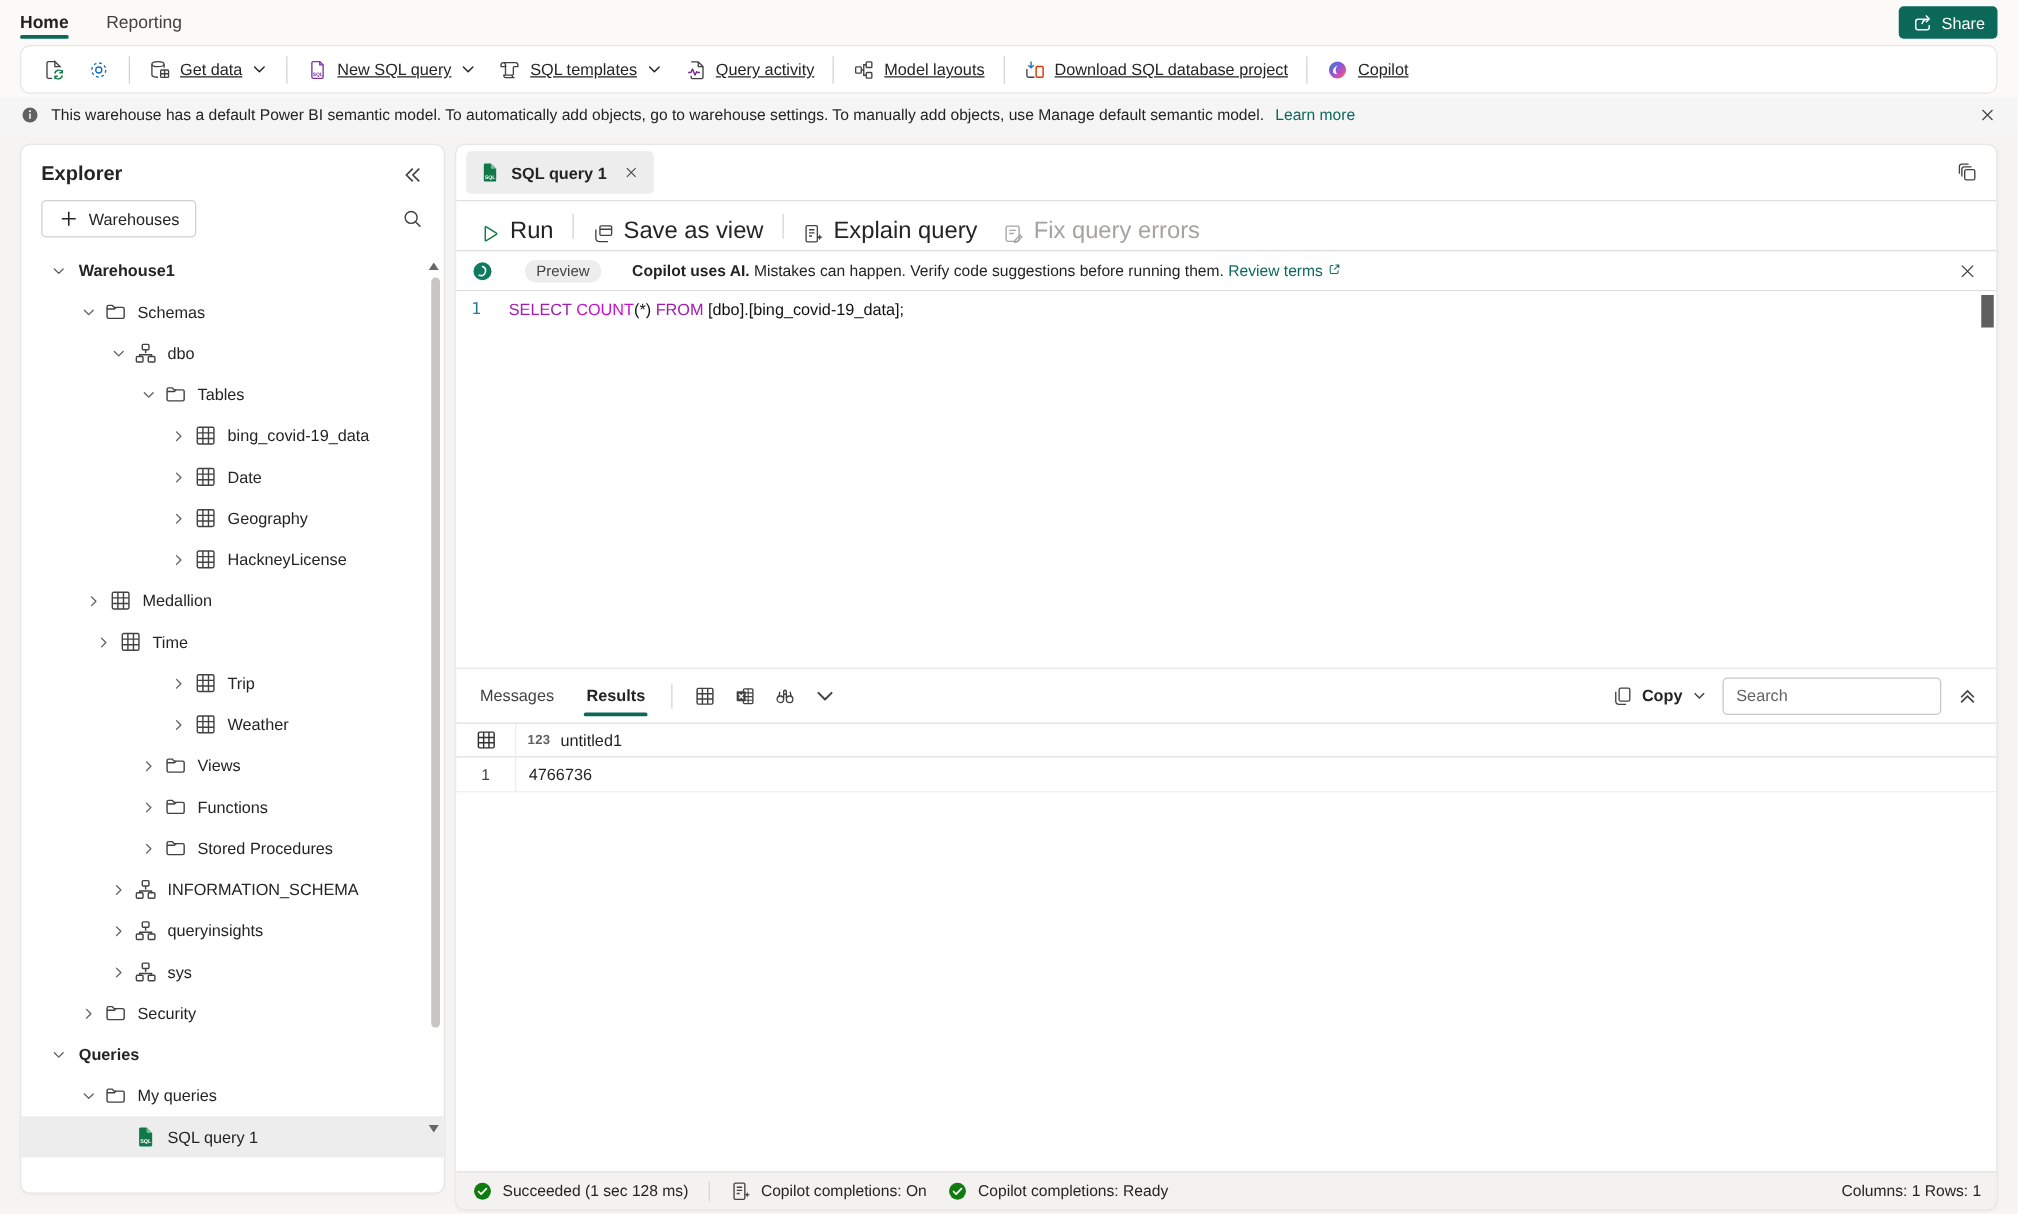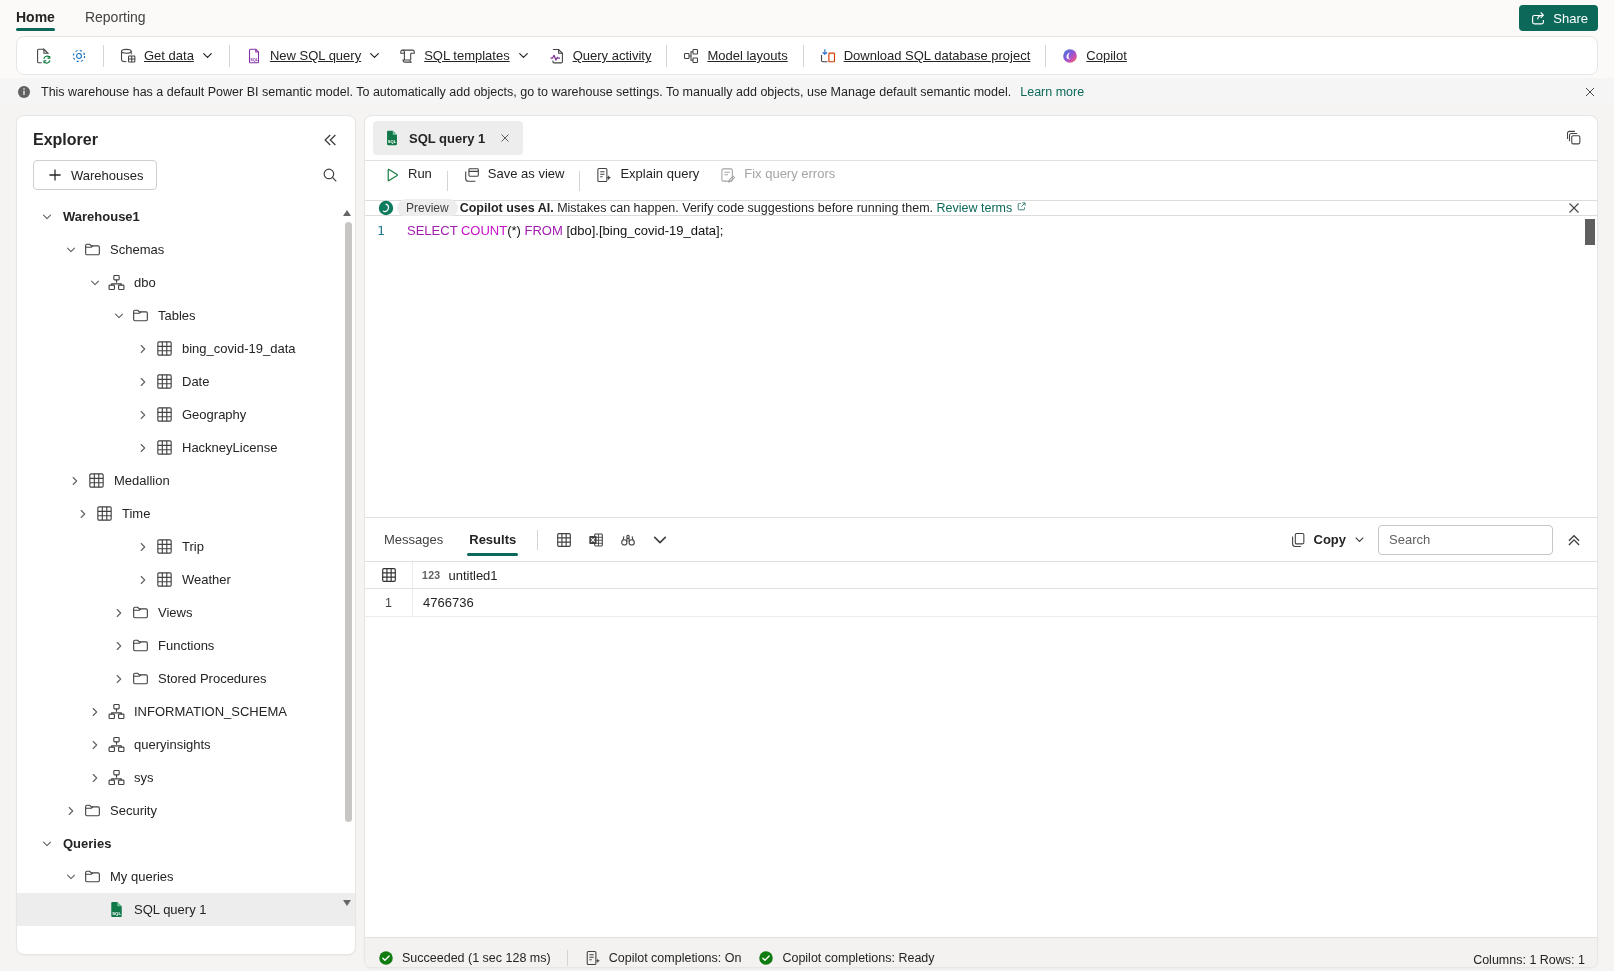--- a/index.html
+++ b/index.html
@@ -55,25 +55,25 @@
   .exp-scroll-thumb{position:absolute;right:3px;top:106px;bottom:132px;width:7px;border-radius:4px;background:#c8c6c4;}
 
   
   .main-panel{position:absolute;top:115px;left:364px;right:16px;bottom:3px;background:#fff;border:1px solid var(--panel-border);border-radius:8px;display:flex;flex-direction:column;overflow:hidden;box-shadow:0 1px 2px rgba(0,0,0,.04);}
   .doc-tabs{height:45px;border-bottom:1px solid var(--border);display:flex;align-items:center;padding:0 14px 0 8px;flex:none;}
   .doc-tab{background:#ededed;border-radius:4px;height:34px;display:flex;align-items:center;gap:8px;padding:0 6px 0 10px;font-size:13px;font-weight:600;cursor:pointer;}
   .doc-tab-close{width:24px;height:24px;display:flex;align-items:center;justify-content:center;border-radius:4px;color:var(--txt2);}
   .copies-btn{margin-left:auto;color:var(--txt2);display:flex;}
 
   .query-toolbar{height:39px;display:flex;align-items:center;padding:0 8px;flex:none;}
-  .qt-btn{display:flex;gap:7px;padding:0 10px;height:30px;align-items:flex-start;font-size:13px;color:var(--txt);border-radius:4px;}
+  .qt-btn{display:flex;gap:7px;padding:0 10px;height:30px;align-items:flex-end;font-size:19px;color:var(--txt);border-radius:4px;}
   .qt-btn.disabled{color:#a6a4a2;cursor:default;}
   .qt-divider{width:1px;height:20px;background:#d6d4d2;margin:0 5px;}
 
-  .copilot-banner{height:16px;border-top:1px solid #dcdcdc;border-bottom:1px solid #dcdcdc;display:flex;align-items:center;padding:0 14px 0 12px;gap:2px;font-size:12.5px;flex:none;}
+  .copilot-banner{height:33px;border-top:1px solid #dcdcdc;border-bottom:1px solid #dcdcdc;display:flex;align-items:center;padding:0 14px 0 12px;gap:25px;font-size:12.5px;flex:none;}
   .preview-pill{background:#ededed;border-radius:10px;padding:2px 9px;font-size:12px;color:var(--txt2);}
   .cb-bold{font-weight:700;}
   .cb-close{margin-left:auto;color:var(--txt2);display:flex;}
 
   .editor{flex:none;height:301px;position:relative;display:flex;padding-top:5px;background:#fff;}
   .line-numbers{width:42px;padding-left:12px;color:#237893;font-family:"DejaVu Sans Mono","Liberation Mono",monospace;font-size:13px;line-height:19px;flex:none;}
   .code-line{font-family:"DejaVu Sans Mono","Liberation Mono",monospace;font-size:13px;line-height:19px;white-space:pre;}
   .tok-keyword{color:#a21caf;}
   .tok-function{color:#c911c9;}
   .tok-plain{color:#111;}
@@ -93,21 +93,21 @@
 
   .grid-header{display:flex;height:28px;border-top:1px solid var(--border);border-bottom:1px solid var(--border);align-items:stretch;flex:none;font-size:13px;}
   .grid-corner{width:48px;display:flex;justify-content:center;align-items:center;color:#333;border-right:1px solid #ececec;flex:none;}
   .grid-col-header{display:flex;align-items:center;gap:8px;padding-left:9px;flex:1;}
   .type-badge{color:var(--txt3);font-size:10.5px;font-weight:600;letter-spacing:.3px;}
   .grid-row{display:flex;height:28px;border-bottom:1px solid #ececec;align-items:stretch;flex:none;font-size:13px;}
   .row-num{width:48px;display:flex;align-items:center;justify-content:center;color:var(--txt2);border-right:1px solid #ececec;font-size:12.5px;flex:none;}
   .cell{padding-left:10px;display:flex;align-items:center;}
   .grid-filler{flex:1;background:#fff;}
 
-  .status-bar{height:30px;background:#f3f2f1;border-top:1px solid var(--border);display:flex;align-items:flex-end;padding:0 12px;gap:0;font-size:12.5px;color:var(--txt);flex:none;}
+  .status-bar{height:30px;background:#f3f2f1;border-top:1px solid var(--border);display:flex;align-items:center;padding:0 12px;gap:0;font-size:12.5px;color:var(--txt);flex:none;}
   .status-item{display:flex;gap:7px;align-items:center;}
   .sb-divider{width:1px;height:16px;background:#d6d4d2;}
   .status-right{margin-left:auto;color:var(--txt);}
 </style>
 </head>
 <body>
 
 <div class="top-region">
   <div class="top-tabs">
       <div class="top-tab active">

